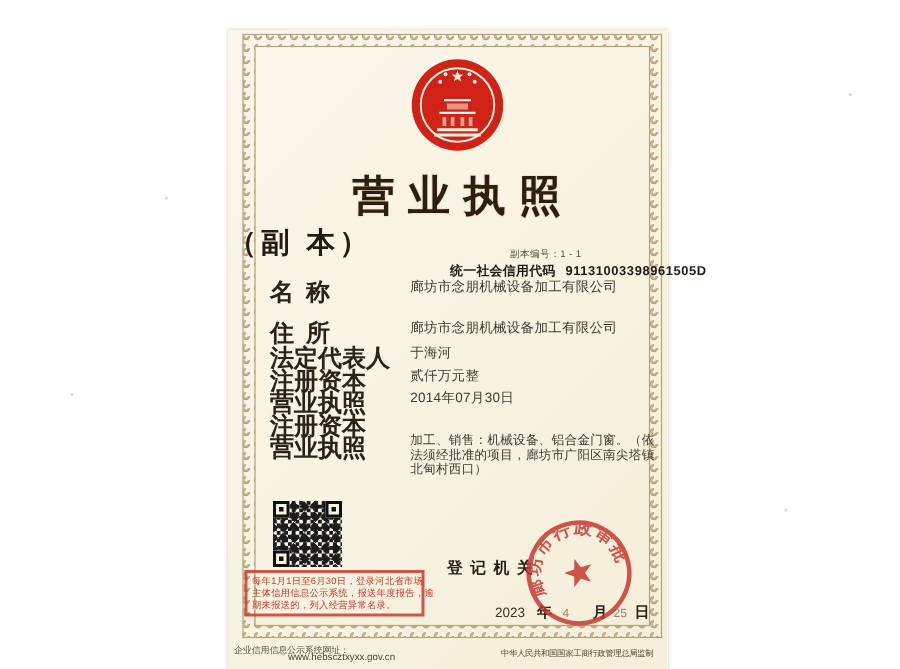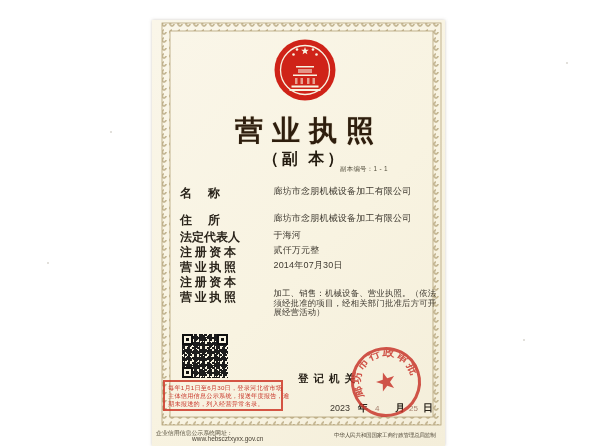--- a/index.html
+++ b/index.html
@@ -25,39 +25,39 @@
   
   .emblem { position:absolute; left:121px; top:18px; width:64px; height:64px; }
 
   
   .title {
     position:absolute; left:0; right:-12px; top:92px; text-align:center;
     font-size:28px; font-weight:bold; letter-spacing:9px; text-indent:9px;
     color:#2e1e0e; text-shadow:0 0 1px rgba(90,60,20,.4);
   }
   .subtitle {
-    position:absolute; left:0; right:-12px; top:129px; text-align:center;
-    font-size:16px; font-weight:bold; letter-spacing:3px; color:#241c10;
+    position:absolute; left:0; right:-12px; top:129px; text-align:left;
+    font-size:19px; font-weight:bold; letter-spacing:3px; color:#241c10;
   }
   .copy-number {
     position:absolute; left:188px; top:145px;
     font-size:6.4px; color:#55503f; letter-spacing:.3px;
   }
   .credit-line {
     position:absolute; left:148px; top:155px;
     font-size:8.6px; font-weight:bold; color:#1f1a12; letter-spacing:.2px;
     white-space:nowrap;
   }
   .credit-line .code { margin-left:4px; letter-spacing:.4px; }
 
   
   .field-row { position:absolute; left:28px; white-space:nowrap; }
   .field-label {
     display:inline-block; text-align:justify; text-align-last:justify;
-    font-size:12px; font-weight:bold; color:#29231a; vertical-align:top;
+    font-size:16px; font-weight:bold; color:#29231a; vertical-align:top;
   }
   .w2 .field-label { width:40px; }
   .w5 .field-label { width:56px; }
   .field-value {
     display:inline-block; margin-left:17px; font-size:9px; color:#3f3a31;
     vertical-align:top; letter-spacing:.2px;padding-left:32px;
   }
   .w5 .field-value { margin-left:1px; }
   .scope .field-value {
     white-space:normal; width:198px; font-size:8.4px; line-height:9.6px;
@@ -159,20 +159,24 @@
       <rect x="34" y="40" width="2.5" height="6" fill="#f8f3e1" opacity=".6"></rect>
       <rect x="39.5" y="40" width="2.5" height="6" fill="#f8f3e1" opacity=".6"></rect>
       <rect x="18.5" y="47.5" width="27" height="2" fill="#f8f3e1"></rect>
       <rect x="16.5" y="51" width="31" height="2" fill="#f8f3e1"></rect>
     </svg>
 
     <div class="title">营业执照</div>
     <div class="subtitle">（副 本）</div>
     <div class="copy-number">副本编号：1 - 1</div>
 
+    <div class="credit-line">
+      <span>统一社会信用代码</span>
+      <span class="code">91131003398961505D</span>
+    </div>
 
     <div class="field-row w2" style="top:165px;">
       <span class="field-label">名称</span>
       <span class="field-value">廊坊市念朋机械设备加工有限公司</span>
     </div>
     <div class="field-row w2" style="top:192px;">
       <span class="field-label">住所</span>
       <span class="field-value">廊坊市念朋机械设备加工有限公司</span>
     </div>
     <div class="field-row w5" style="top:209px;">
@@ -186,21 +190,21 @@
     <div class="field-row w5" style="top:239px;">
       <span class="field-label">营业执照</span>
       <span class="field-value">2014年07月30日</span>
     </div>
     <div class="field-row w5" style="top:254px;">
       <span class="field-label">注册资本</span>
       <span class="field-value"></span>
     </div>
     <div class="field-row w5 scope" style="top:269px;">
       <span class="field-label">营业执照</span>
-      <span class="field-value">加工、销售：机械设备、营业执照。（依法须经批准的项目，经相关部门批准后方可开展经营活动）</span>
+      <span class="field-value">加工、销售：机械设备、铝合金门窗。（依法须经批准的项目，廊坊市广阳区南尖塔镇北甸村西口）</span>
     </div>
 
     <div class="qr">
       <div class="finder tl"></div>
       <div class="finder tr"></div>
       <div class="finder bl"></div>
     </div>
 
     <div class="annual-stamp">
       <span style="display:block">每年1月1日至6月30日，登录河北省市场</span>

